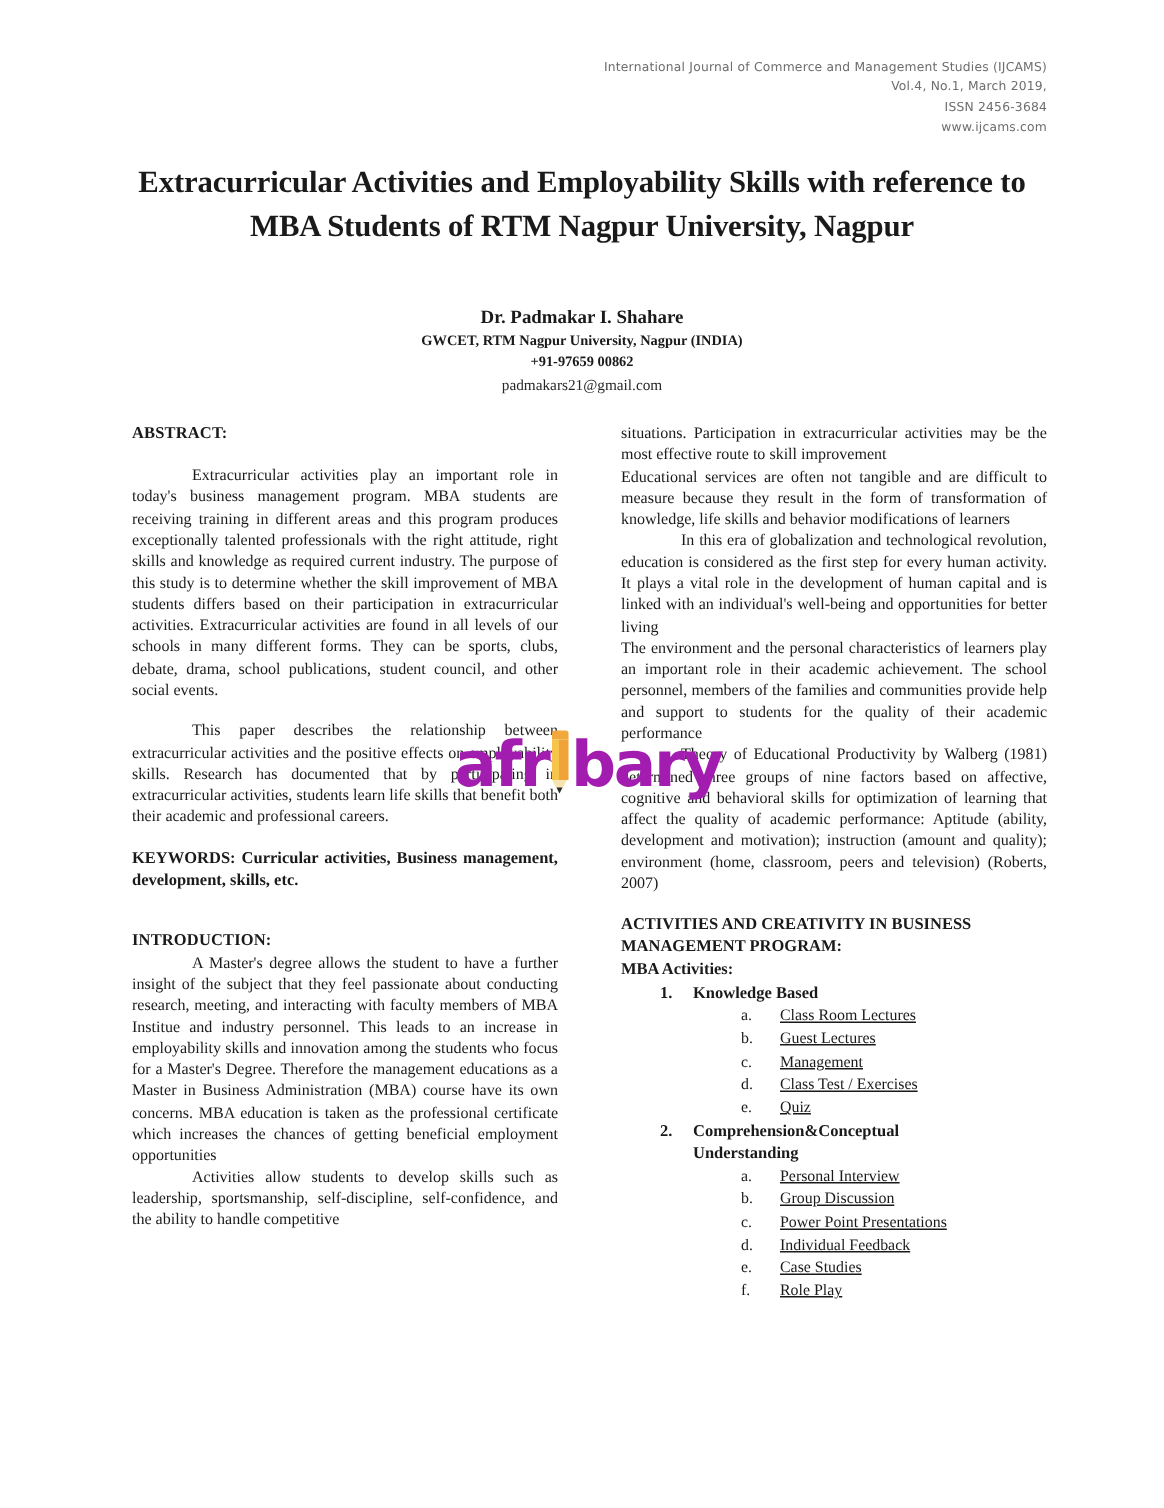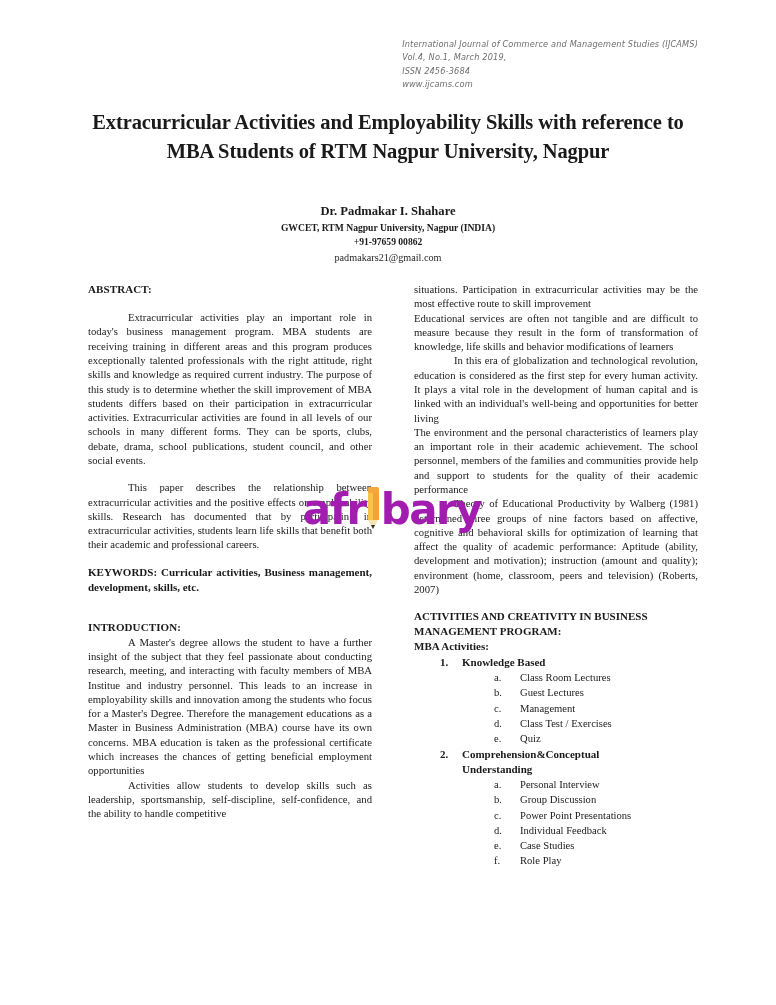--- a/index.html
+++ b/index.html
@@ -22,23 +22,22 @@
     height: 1005px;
     box-sizing: border-box;
     padding: 0;
   }
 
   
   .journal-header {
     position: absolute;
     top: 38px;
     right: 78px;
-    text-align: left;
+    text-align: right;
     font-family: "DejaVu Sans", "Liberation Sans", sans-serif;
-    font-style: italic;
     font-size: 8.2px;
     line-height: 1.62;
     color: #6e6e6e;
     letter-spacing: 0.15px;
   }
   .journal-header div { white-space: nowrap; }
 
   
   .title-block {
     position: absolute;
@@ -164,20 +163,21 @@
     display: block;
   }
   .li-title.spread {
     display: flex;
   }
   ol.alpha-list {
     margin: 0;
     padding: 0 0 0 32px;
     list-style: none;
     counter-reset: alphaitem;
+    text-decoration: underline;
   }
   ol.alpha-list > li {
     counter-increment: alphaitem;
     position: relative;
     font-size: 10.6px;
     font-weight: normal;
     line-height: 1.44;
     padding-left: 26px;
   }
   ol.alpha-list > li::before {

